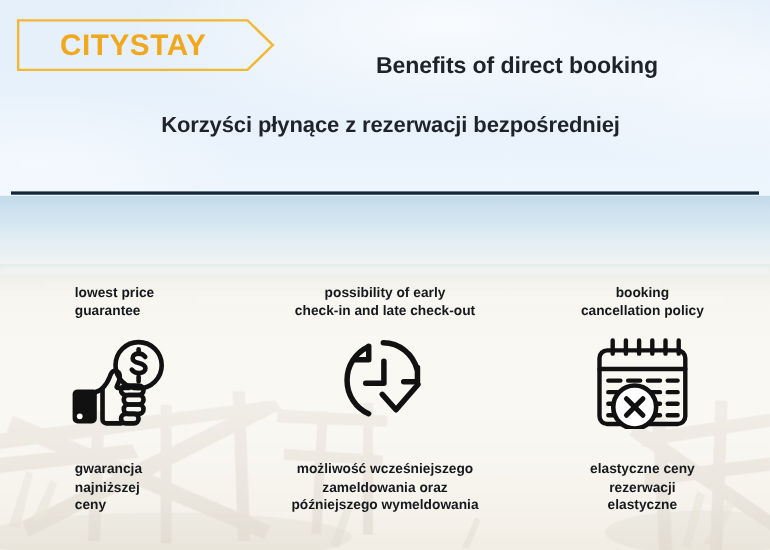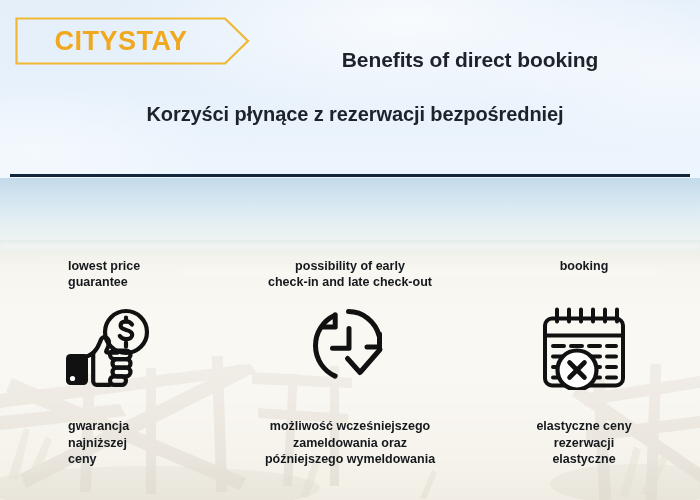--- a/index.html
+++ b/index.html
@@ -329,20 +329,21 @@
       <div class="col-caption align-center">
         <span>możliwość wcześniejszego</span><br>
         <span>zameldowania oraz</span><br>
         <span>późniejszego wymeldowania</span>
       </div>
     </div>
 
     <div class="col col-3">
       <div class="col-title align-center">
         <span>booking</span><br>
+        <span>cancellation policy</span>
       </div>
 
       <div class="icon-wrap">
         <svg width="88" height="84" viewBox="0 0 88 84">
           <g fill="none" stroke="#111111" stroke-width="4" stroke-linecap="round" stroke-linejoin="round">
 
             <path d="M17 3.5v12M29 3.5v12M41 3.5v12M53 3.5v12M65 3.5v12M77 3.5v12"></path>
 
             <rect x="5" y="12.5" width="78" height="67" rx="7"></rect>
             <line x1="5" y1="29.5" x2="83" y2="29.5"></line>

